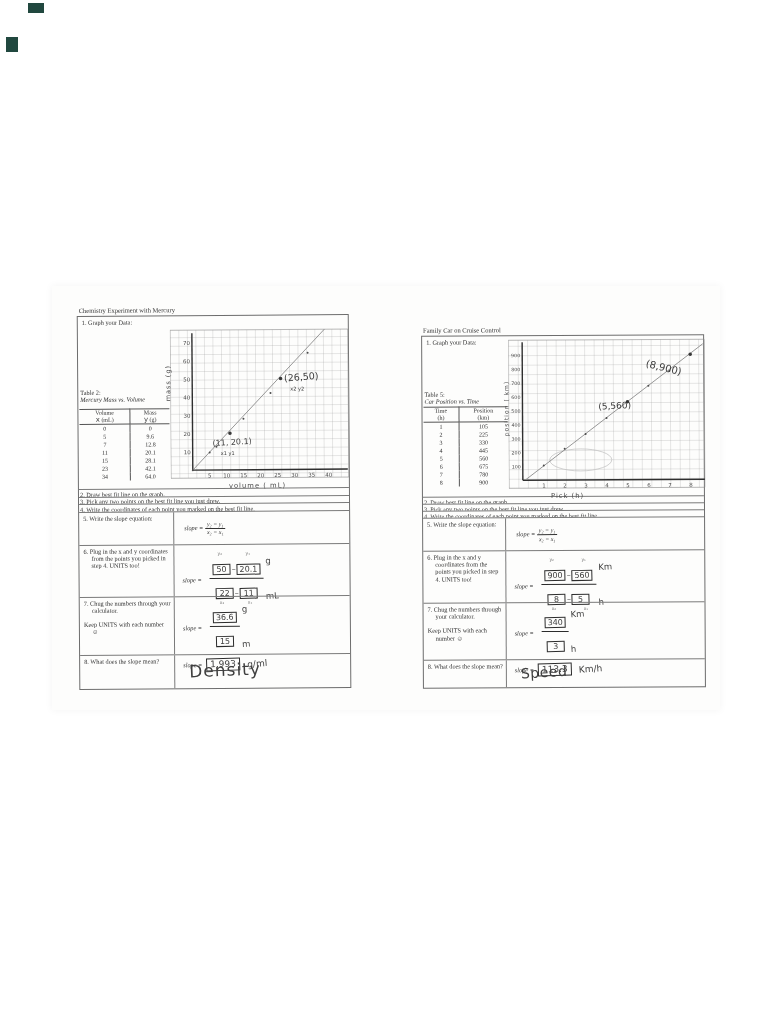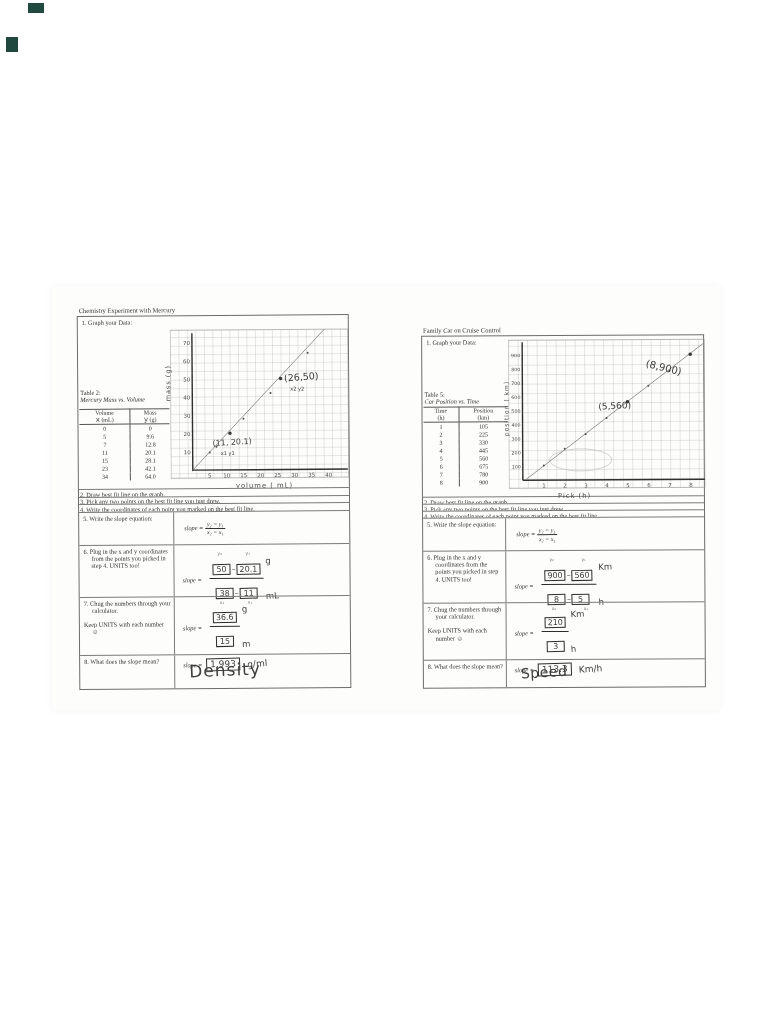--- a/index.html
+++ b/index.html
@@ -23,21 +23,21 @@
   .cap2{font-size:6.3px;font-style:italic;color:#333;}
   .datatable{border-collapse:collapse;font-size:6px;color:#333;text-align:center;}
   .datatable th{font-weight:normal;border-bottom:1px solid #555;padding:0 3px;line-height:7px;}
   .datatable td{padding:0 3px;line-height:8px;}
   .datatable th:first-child,.datatable td:first-child{border-right:1px solid #555;}
   .datatable tr.topline th{border-top:1px solid #555;}
   .graph-svg{position:absolute;overflow:hidden;}
   .hw{font-family:"DejaVu Sans",sans-serif;color:#3f3f3f;}
   .ylab{position:absolute;font-size:6.5px;transform:rotate(-90deg);transform-origin:left top;
         white-space:nowrap;letter-spacing:1px;color:#4a4a4a;z-index:4;}
-  .xlab{position:absolute;font-size:6.8px;letter-spacing:1px;color:#4a4a4a;z-index:4;white-space:nowrap;margin-left:7px;}
+  .xlab{position:absolute;font-size:6.8px;letter-spacing:1px;color:#4a4a4a;z-index:4;white-space:nowrap;}
   .eq{font-size:6.3px;font-style:italic;color:#333;}
   .pfrac{display:inline-block;text-align:center;vertical-align:middle;font-size:6px;line-height:6.5px;}
   .pfrac .top{display:block;border-bottom:0.8px solid #333;padding:0 2px 0.5px;}
   .pfrac .bot{display:block;padding-top:0.5px;}
   .ansline{position:relative;margin:2px 0 0 0;white-space:nowrap;}
   .hwfrac{display:inline-block;position:relative;text-align:center;vertical-align:middle;margin-left:4px;}
   .hwfrac .num{display:block;border-bottom:1.3px solid #2c2c2c;padding:0 3px 2px;}
   .hwfrac .den{display:block;padding:2px 3px 0;}
   .box{display:inline-block;border:1.4px solid #2c2c2c;min-width:12px;padding:0 2px;text-align:center;
        font-size:8px;line-height:9px;transform:rotate(-1deg);}
@@ -182,21 +182,21 @@
       <div class="cl" style="width:95px;">
             <span class="step">6.  Plug in the x and y coordinates from the points you picked in step 4.  UNITS too!</span>
           </div>
       <div class="cr">
         <div class="ansline" style="margin-top:10px;">
           <span class="eq">slope =</span>
           <span class="hwfrac hw">
             <span class="tiny" style="top:-5px;left:8px;">y₂</span>
             <span class="tiny" style="top:-5px;left:36px;">y₁</span>
             <span class="num"><span class="box">50</span><span class="dash">–</span><span class="box">20.1</span><span class="u un">g</span></span>
-            <span class="den"><span class="box">38</span><span class="dash">–</span><span class="box">11</span><span class="u ud">mL</span></span>
+            <span class="den"><span class="box">22</span><span class="dash">–</span><span class="box">11</span><span class="u ud">mL</span></span>
             <span class="tiny" style="bottom:-5px;left:10px;">x₂</span>
             <span class="tiny" style="bottom:-5px;left:38px;">x₁</span>
           </span>
         </div>
       </div>
     </div>
 
     <div class="row split" style="height:58px;">
       <div class="cl" style="width:95px;">
         <span class="step">7.  Chug the numbers through your calculator.</span>
@@ -371,21 +371,21 @@
 
     <div class="row split" style="height:57px;">
       <div class="cl" style="width:83px;">
         <span class="step">7.  Chug the numbers through your calculator.</span>
         <span class="step" style="margin-top:7px;">Keep UNITS with each number ☺</span>
       </div>
       <div class="cr">
         <div class="ansline" style="margin-top:5px;">
           <span class="eq">slope =</span>
           <span class="hwfrac hw">
-            <span class="num"><span class="box">210</span><span class="u un">Km</span></span>
+            <span class="num"><span class="box">340</span><span class="u un">Km</span></span>
             <span class="den"><span class="box">3</span><span class="u ud">h</span></span>
           </span>
         </div>
         <div class="ansline" style="margin-top:5px;">
           <span class="eq">slope =</span>
           <span class="result-box hw">113.3</span>
           <span class="result-unit hw">Km/h</span>
         </div>
       </div>
     </div>

